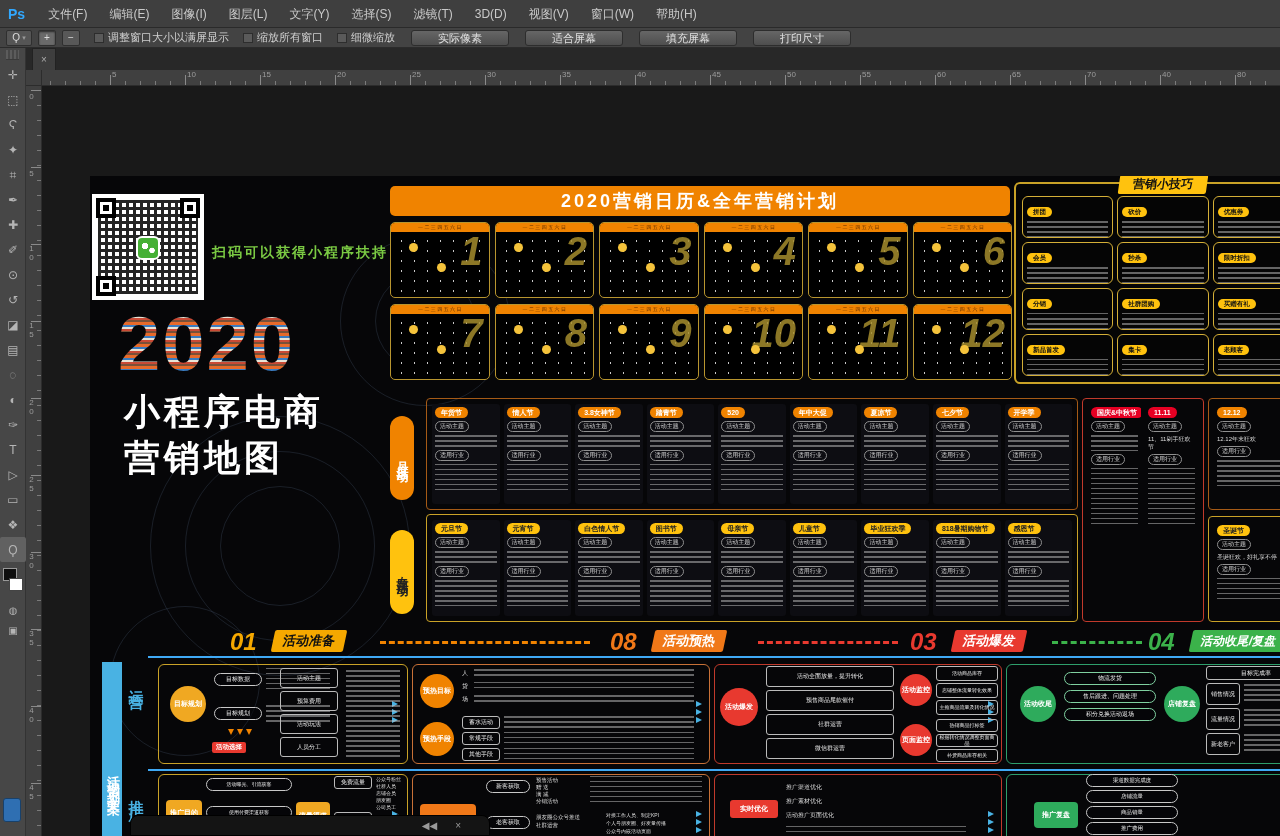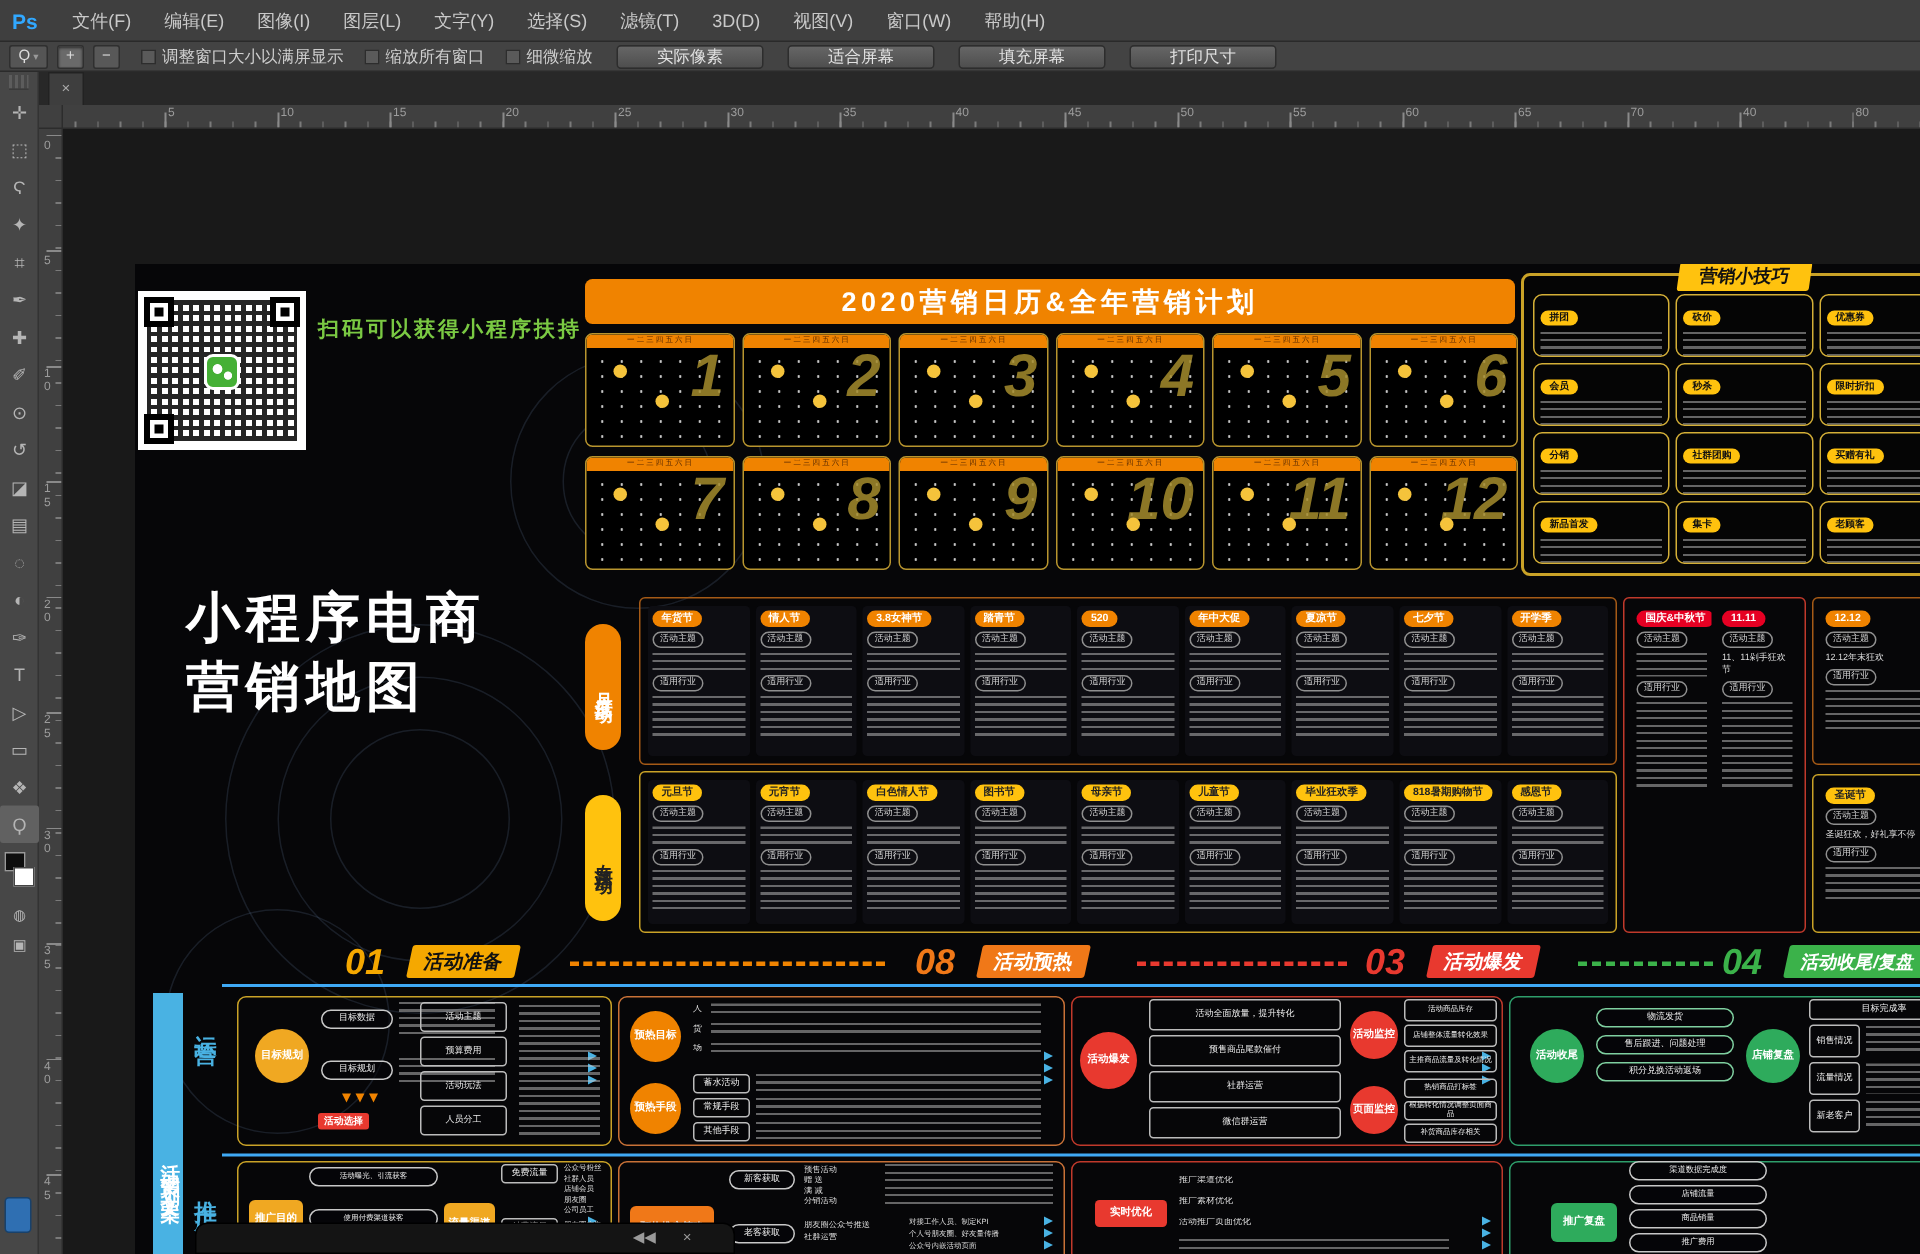--- a/index.html
+++ b/index.html
@@ -64,21 +64,21 @@
 
   
   #qr { position:absolute; left:2px; top:18px; width:112px; height:106px; background:#fff; }
   #qr .pat { position:absolute; inset:6px; background-image:
       repeating-linear-gradient(0deg,#000 0 3px,transparent 3px 7px),
       repeating-linear-gradient(90deg,#000 0 3px,transparent 3px 7px); opacity:.85; }
   .qrf { position:absolute; width:20px; height:20px; border:4px solid #000; background:#fff; }
   .qrf::after { content:""; position:absolute; left:3px; top:3px; width:6px; height:6px; background:#000; }
   #wx { position:absolute; left:44px; top:42px; width:24px; height:24px; background:#45b035; border-radius:6px; border:2px solid #fff;
     background-image:radial-gradient(circle at 35% 40%, #fff 3px, transparent 3.5px), radial-gradient(circle at 70% 62%, #fff 2.5px, transparent 3px); }
-  #scantip { position:absolute; left:122px; top:35px; font-size:14px; font-weight:bold; color:#7ac943; letter-spacing:2px; }
+  #scantip { position:absolute; left:122px; top:68px; font-size:14px; font-weight:bold; color:#7ac943; letter-spacing:2px; }
   #year { position:absolute; left:28px; top:124px; font-size:76px; font-weight:bold; letter-spacing:2px; color:transparent;
     background:repeating-linear-gradient(180deg,#e66a2a 0 3px,#3a7bbf 3px 5px,#e8e3d5 5px 7px,#c94a35 7px 9px,#7a5038 9px 11px);
     -webkit-background-clip:text; background-clip:text; }
   .ptitle { position:absolute; left:34px; color:#fff; font-size:36px; font-weight:bold; letter-spacing:4px; }
 
   
   #banner { position:absolute; left:300px; top:10px; width:620px; height:30px; background:#f08300; border-radius:5px;
     color:#fff; font-weight:bold; font-size:18px; letter-spacing:3px; display:flex; align-items:center; justify-content:center; }
   .calrow { position:absolute; left:300px; width:622px; height:76px; display:flex; gap:5px; }
   .cal { flex:1; position:relative; background:#000; border:1px solid #b8952f; border-radius:5px; overflow:hidden; }
@@ -272,20 +272,21 @@
   <div class="ring" style="left:20px;top:430px;width:150px;height:150px;"></div>
 
   <div id="qr">
     <div class="pat"></div>
     <div class="qrf" style="left:4px;top:4px;"></div>
     <div class="qrf" style="right:4px;top:4px;"></div>
     <div class="qrf" style="left:4px;bottom:4px;"></div>
     <div id="wx"></div>
   </div>
   <div id="scantip">扫码可以获得小程序扶持</div>
+  <div id="year">2020</div>
   <div class="ptitle" style="top:258px;">营销地图</div>
   <div class="ptitle" style="top:212px;">小程序电商</div>
 
   <div id="banner">2020营销日历&amp;全年营销计划</div>
   <div class="calrow" style="top:46px;">
     <div class="cal">
           <div class="wk">一 二 三 四 五 六 日</div>
           <div class="dots"></div>
           <span class="mn">1</span>
           <span class="g1"></span>

